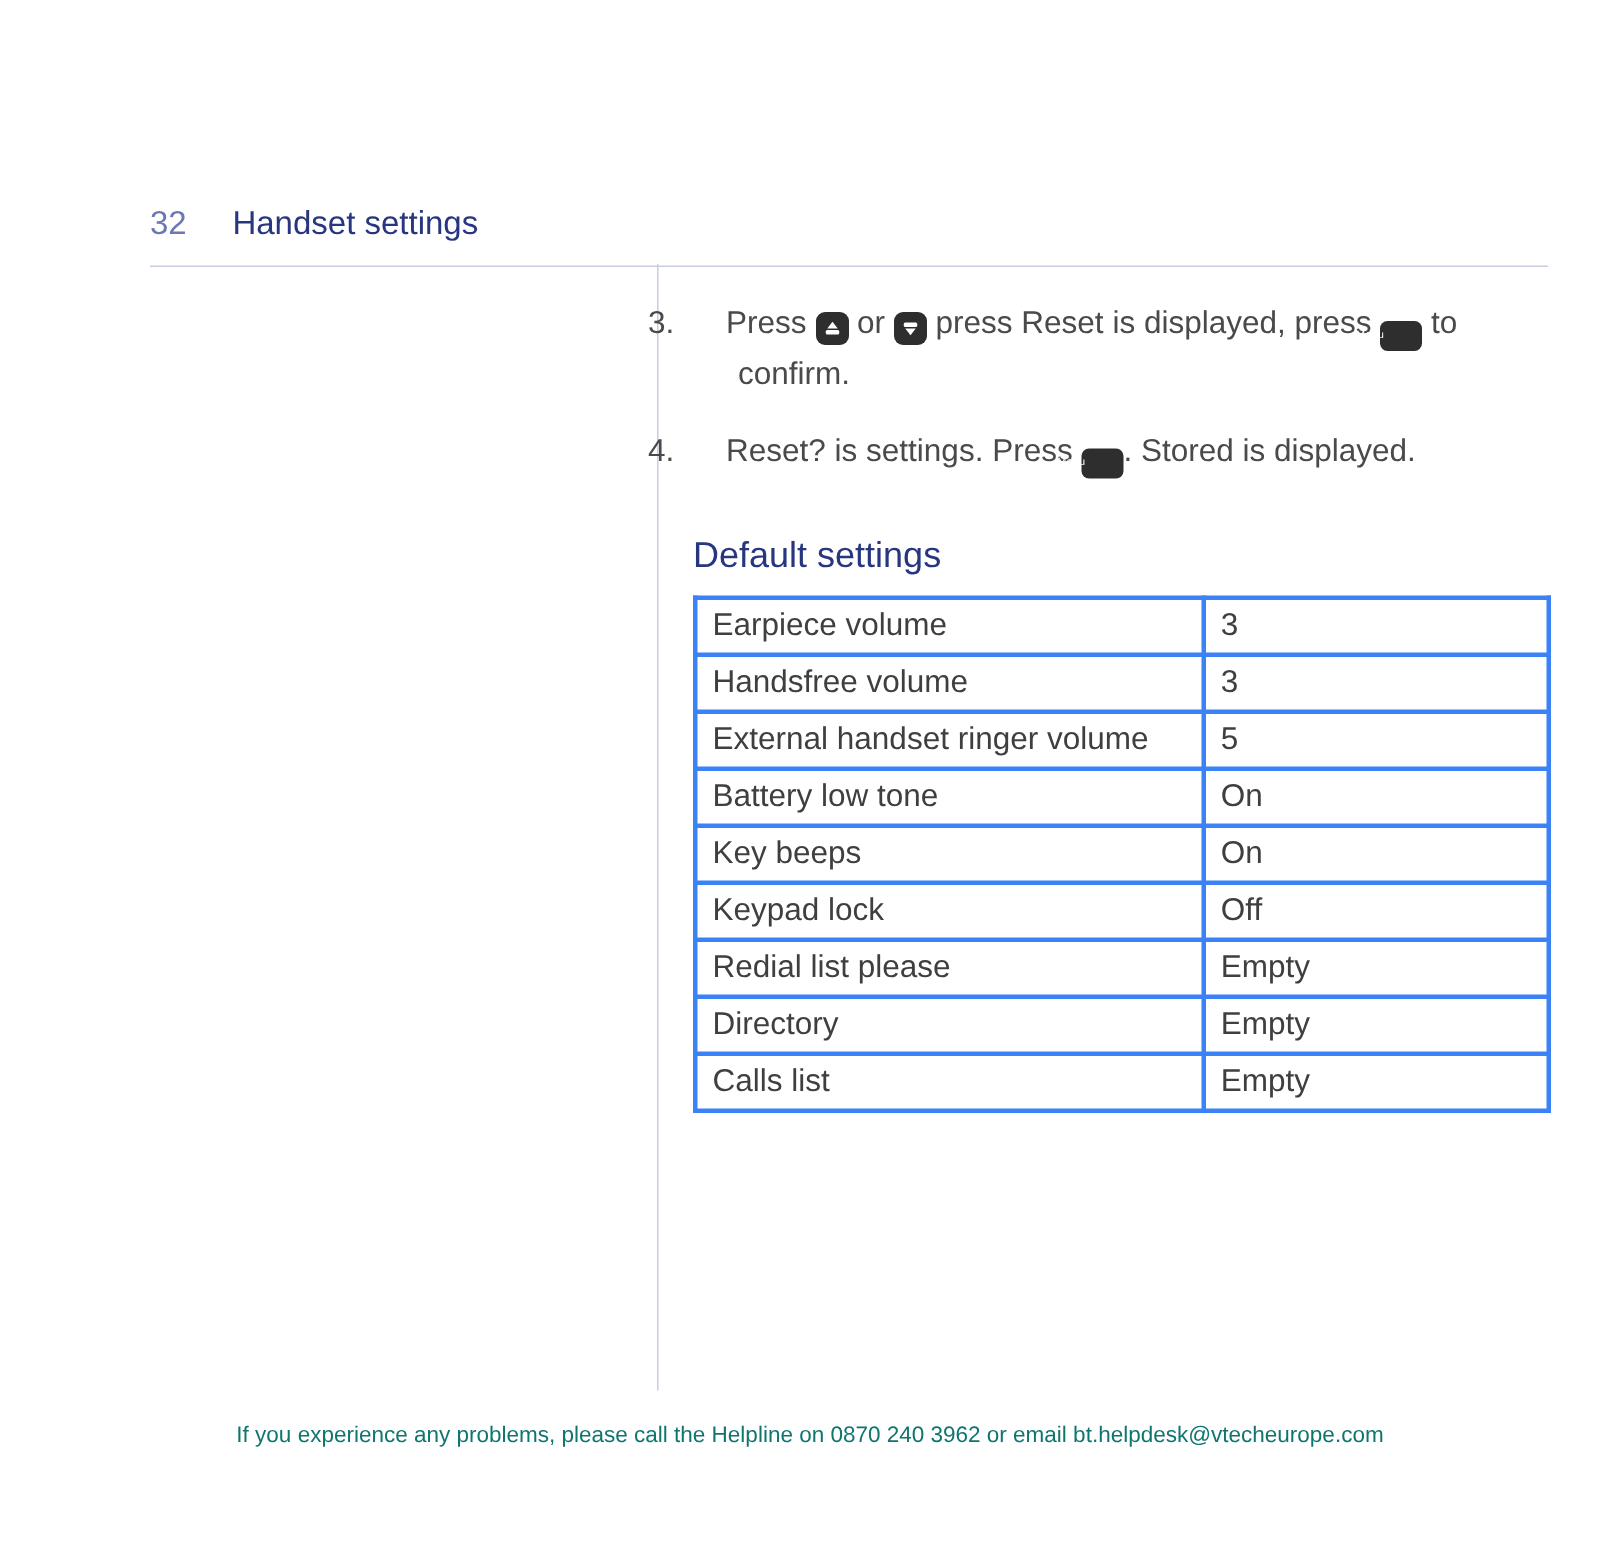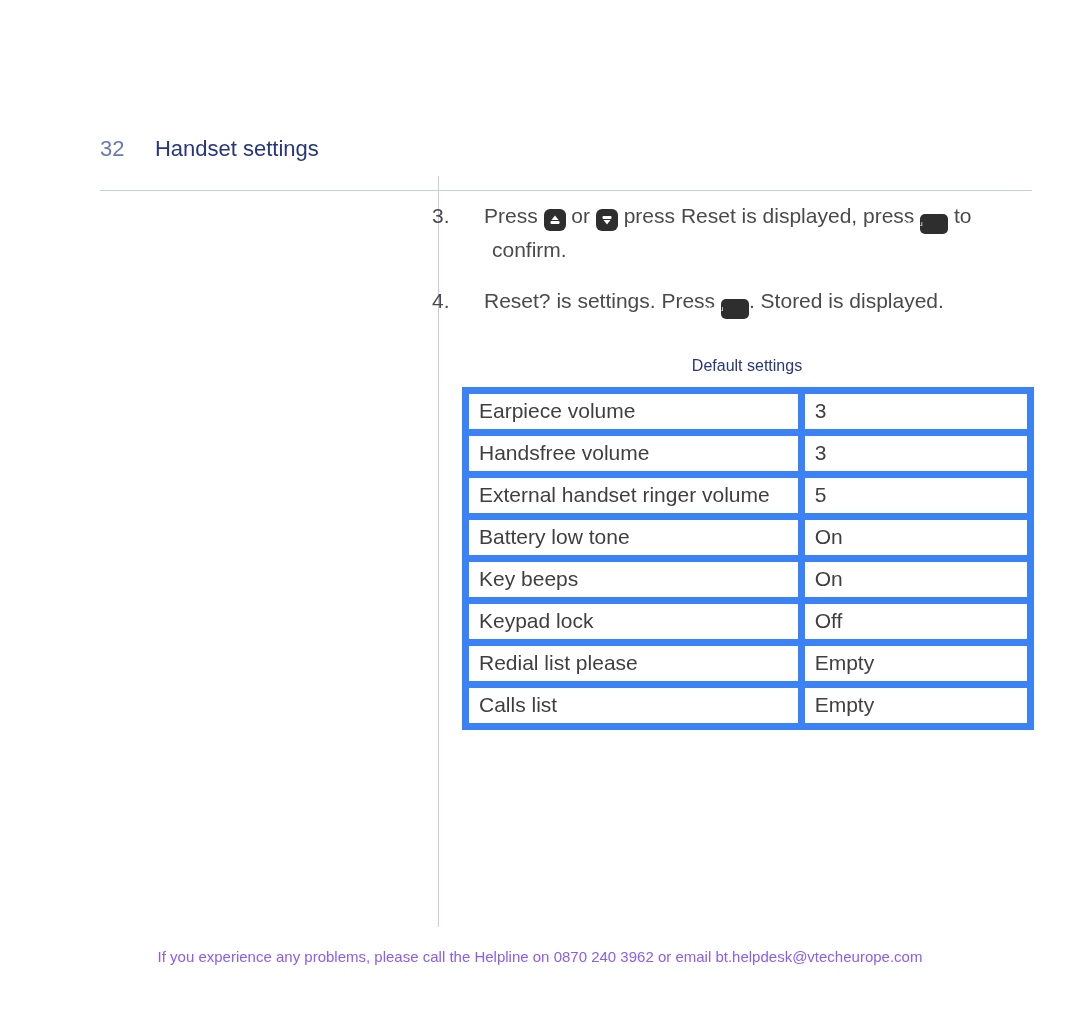--- a/index.html
+++ b/index.html
@@ -15,21 +15,21 @@
     position: relative;
     width: 1080px;
     height: 1027px;
     box-sizing: border-box;
   }
   .header {
     position: absolute;
     top: 136px;
     left: 100px;
     right: 48px;
-    padding-bottom: 28px;
+    padding-bottom: 15px;
     border-bottom: 1px solid #c9cde0;
   }
   .page-number {
     color: #6b78b4;
     font-size: 22px;
     font-weight: 400;
     display: inline-block;
     margin-right: 26px;
     vertical-align: baseline;
   }
@@ -61,51 +61,50 @@
     margin: 0 0 18px 0;
     padding-left: 30px;
     text-indent: -30px;
   }
   .step .num {
     display: inline-block;
     width: 22px;
   }
   .section-heading {
     color: #27367e;
-    font-size: 16px;
+    font-size: 24px;
     font-weight: 400;
     margin: 38px 0 12px 0;
-    text-align: center;
   }
   table.defaults {
     border-collapse: collapse;
     width: 572px;
     font-size: 21px;
     color: #3f3f3f;
   }
   table.defaults td {
-    border: 7px solid #3b82f6;
+    border: 3px solid #3b82f6;
     padding: 5px 10px 6px 10px;
     vertical-align: middle;
     height: 23px;
   }
   table.defaults td:first-child {
     width: 320px;
   }
   table.defaults td:last-child {
     width: 210px;
   }
   .footer {
     position: absolute;
     bottom: 62px;
     left: 0;
     right: 0;
     text-align: center;
     font-size: 15px;
-    color: #8b5cf6;
+    color: #0f766e;
   }
   
   .key {
     display: inline-flex;
     align-items: center;
     justify-content: center;
     background: #2e2e2e;
     color: #ffffff;
     border-radius: 6px;
     min-width: 22px;
@@ -187,20 +186,24 @@
           </tr>
         <tr>
             <td>Keypad lock</td>
             <td>Off</td>
           </tr>
         <tr>
             <td>Redial list please</td>
             <td>Empty</td>
           </tr>
         <tr>
+            <td>Directory</td>
+            <td>Empty</td>
+          </tr>
+        <tr>
             <td>Calls list</td>
             <td>Empty</td>
           </tr>
       </tbody>
     </table>
 
   </div>
 
   <div class="footer">If you experience any problems, please call the Helpline on 0870 240 3962 or email bt.helpdesk@vtecheurope.com</div>
 

